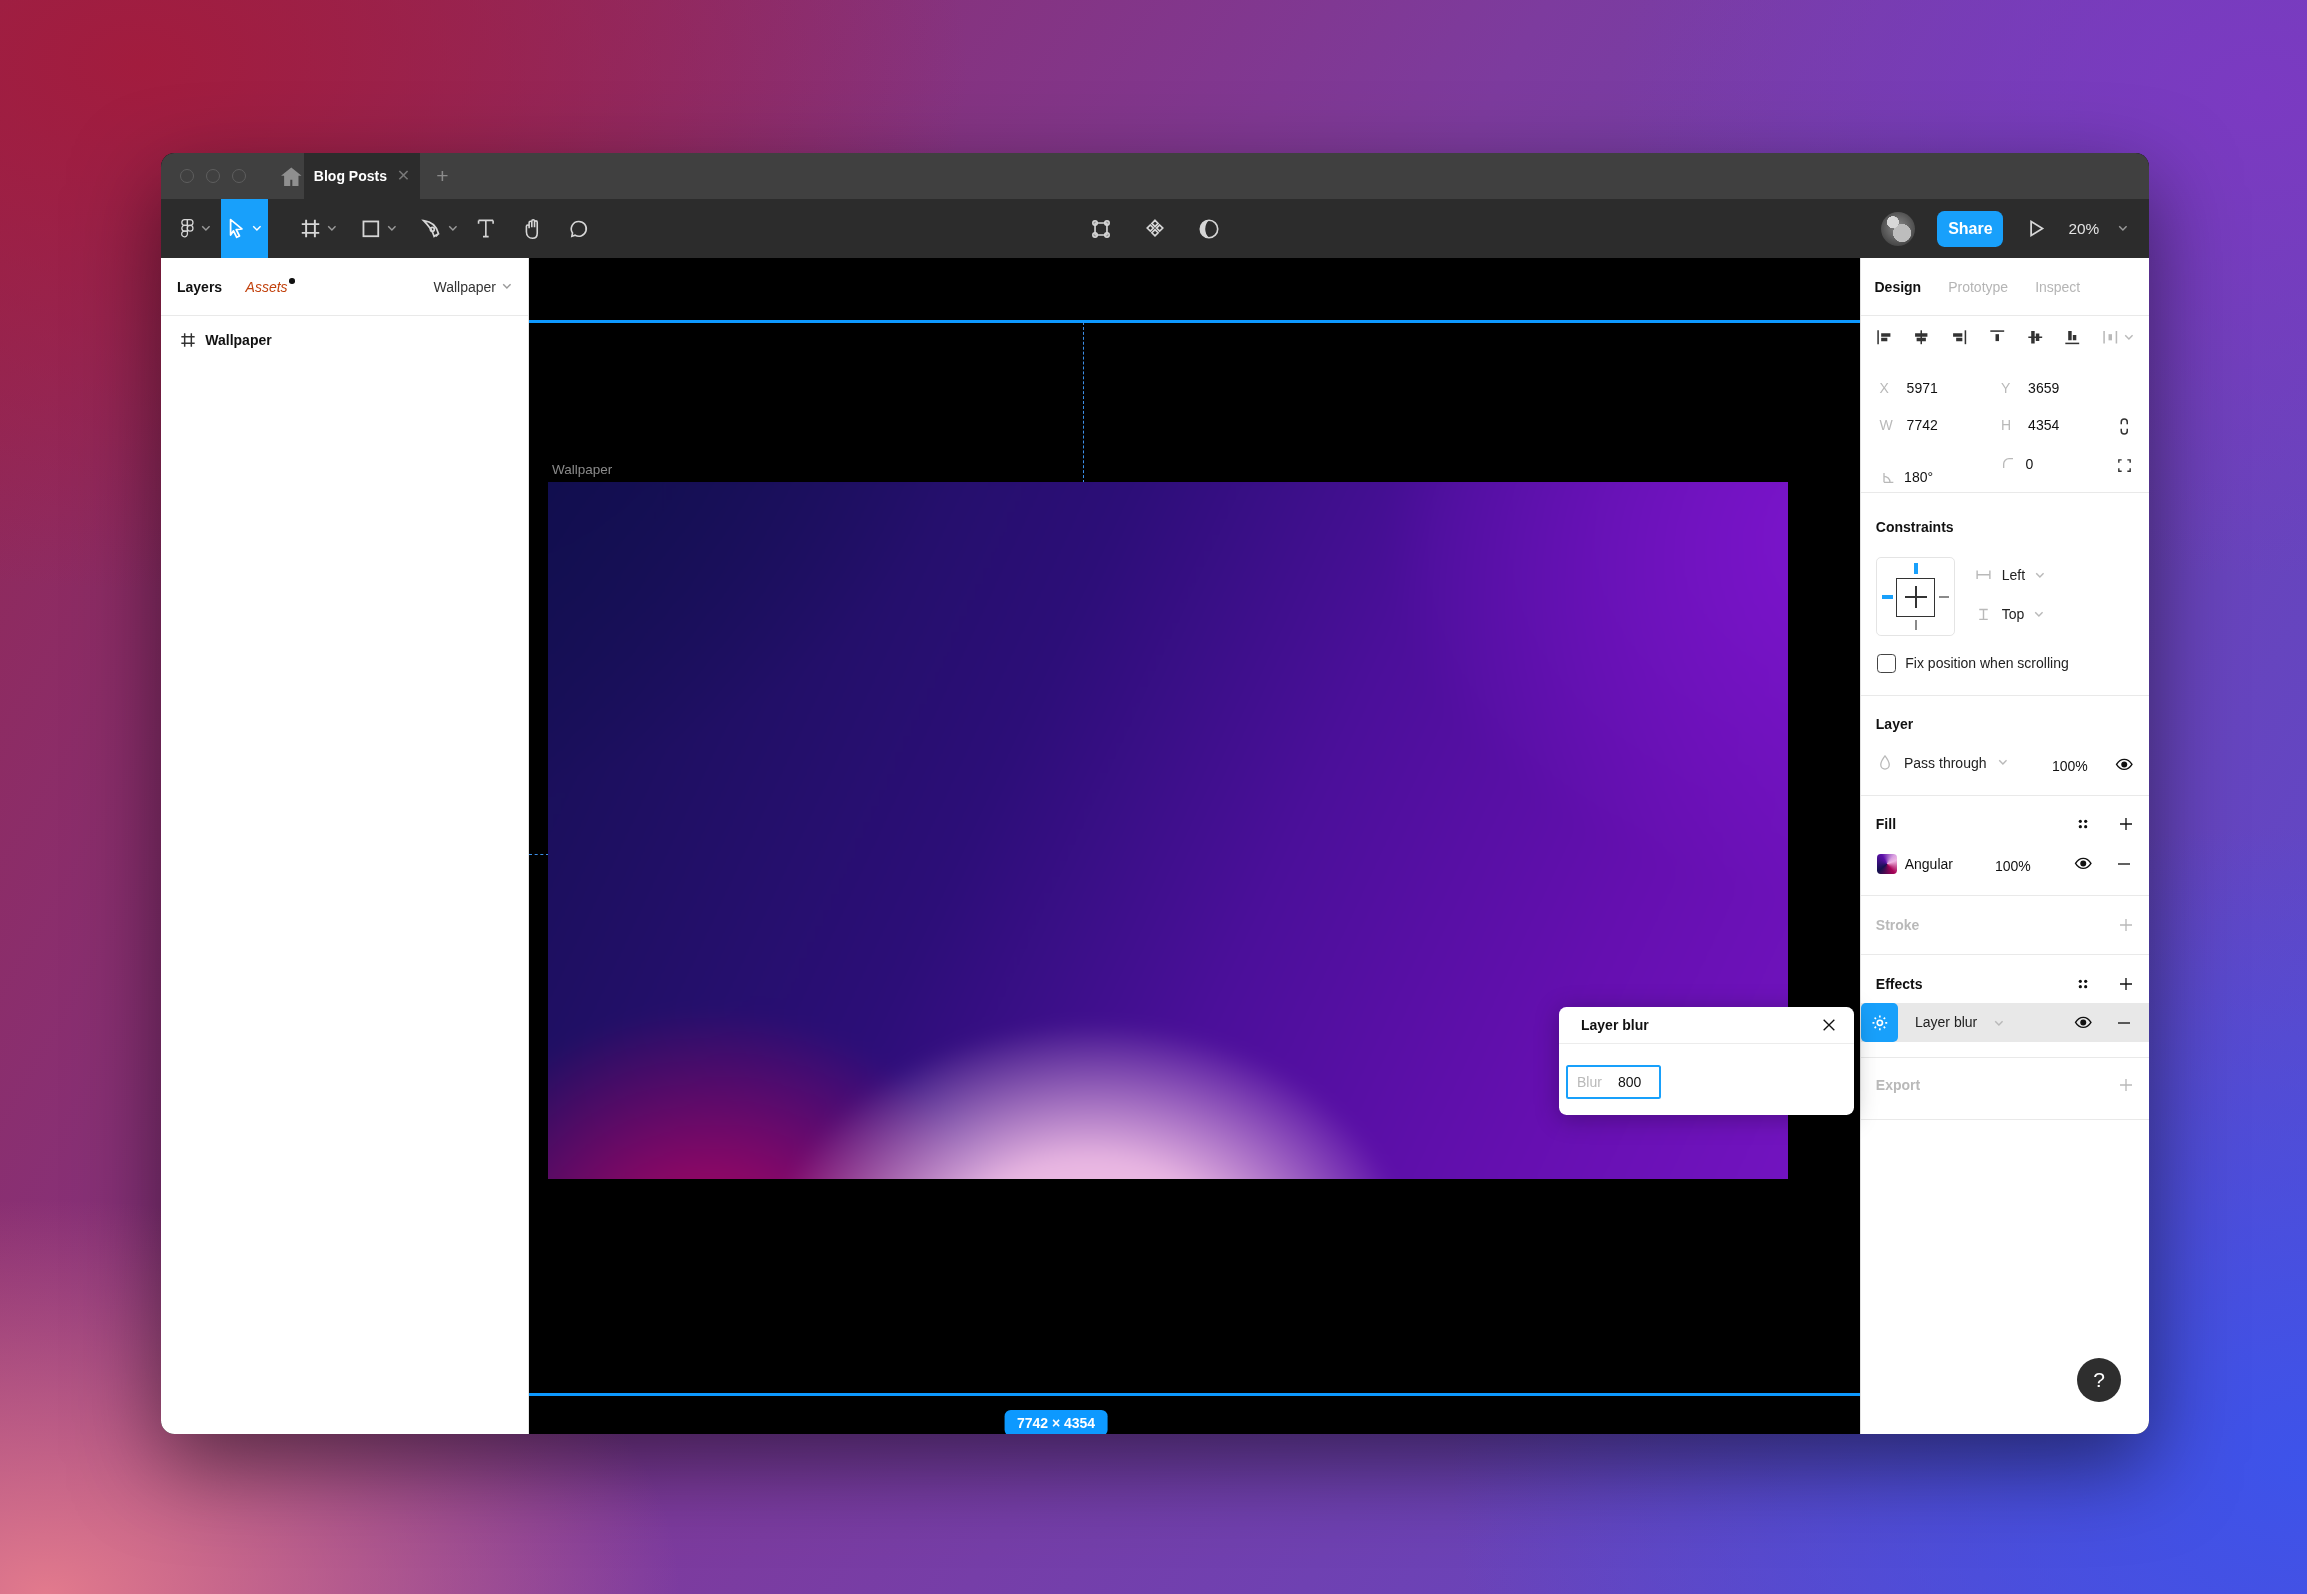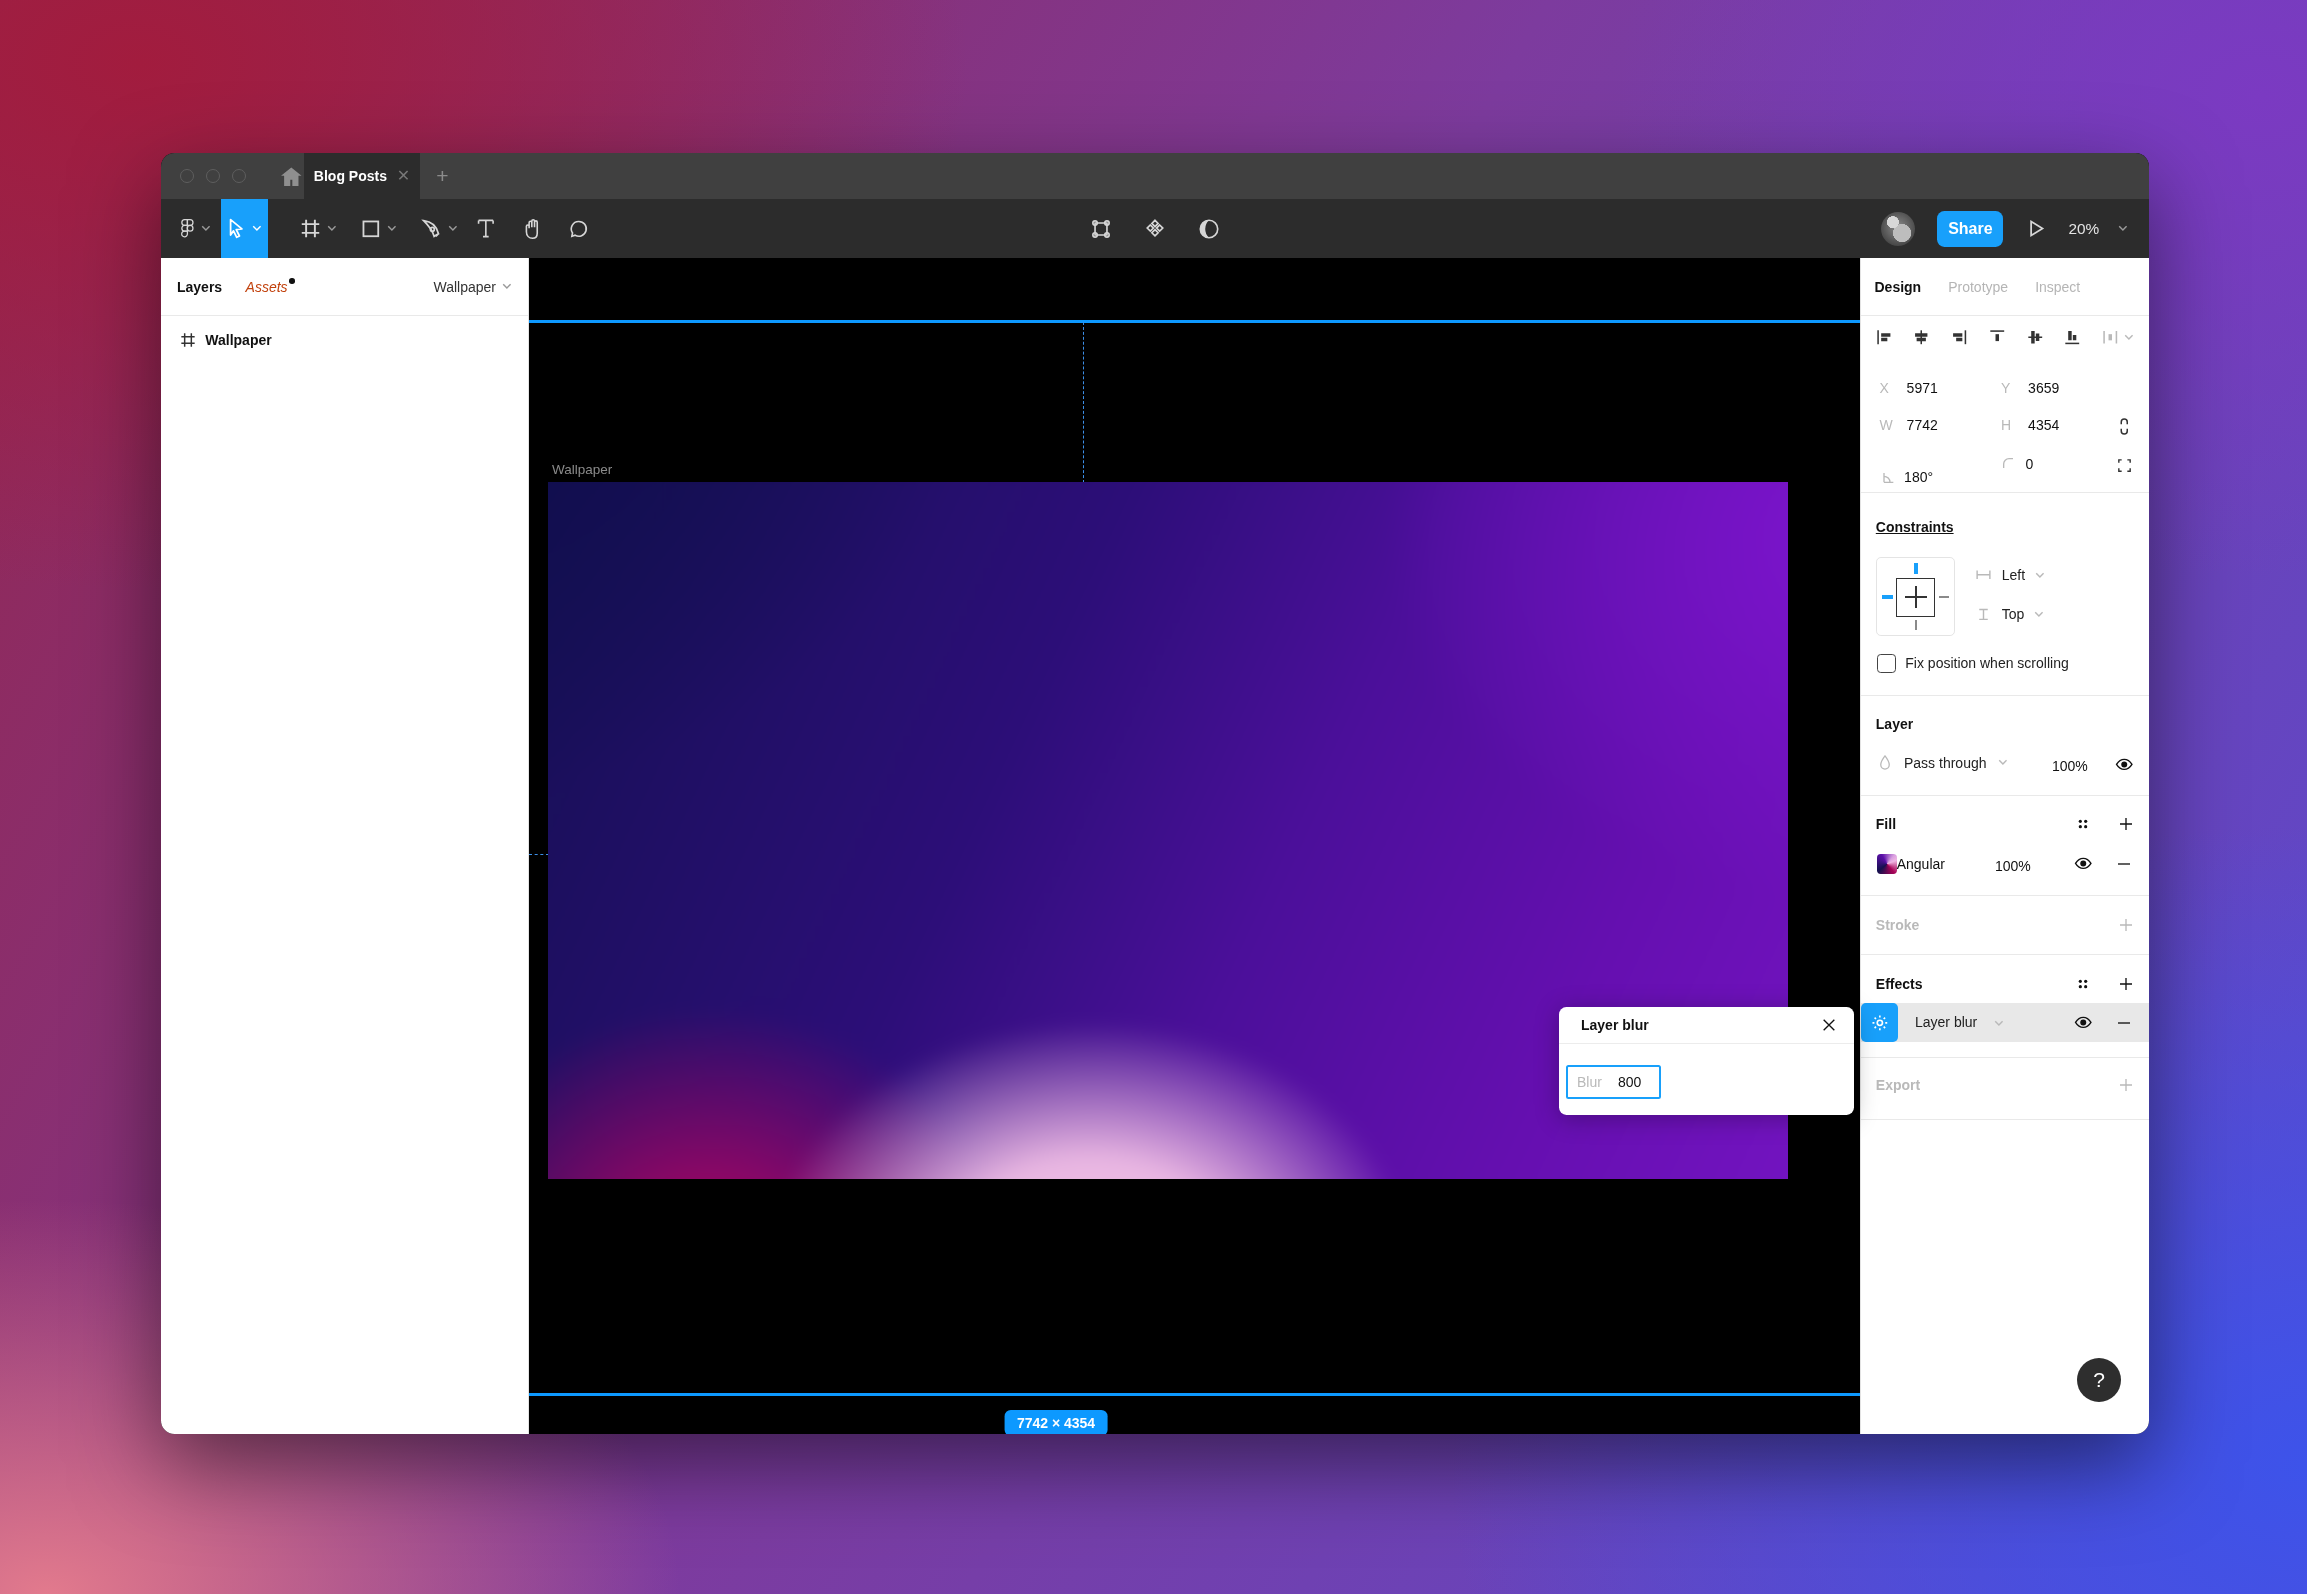--- a/index.html
+++ b/index.html
@@ -359,21 +359,21 @@
           <svg width="16" height="16" viewBox="0 0 24 24" fill="none" stroke="#b9b9b9" stroke-width="2">
               <path d="M4 18v-6A8 8 0 0112 4h6"></path>
             </svg>
           <span class="p-val">0</span>
         </div>
         <svg style="position:absolute; left:255px; top:199px;" width="17" height="17" viewBox="0 0 24 24" fill="none" stroke="#333" stroke-width="2">
           <path d="M4 8V4h4M16 4h4v4M20 16v4h-4M8 20H4v-4"></path>
         </svg>
         <div class="hline" style="top:234px;"></div>
 
-        <div class="sec-title" style="top:261px;text-decoration:underline;">Constraints</div>
+        <div class="sec-title" style="top:261px;">Constraints</div>
         <div class="c-widget">
           <div class="c-inner"></div>
           <div class="c-cross-v"></div>
             <div class="c-cross-h"></div>
           <div class="c-tick top"></div>
           <div class="c-tick left"></div>
           <div class="c-gray right"></div>
           <div class="c-gray bottom"></div>
         </div>
         <div class="c-drop" style="left:114px; top:309px;">
@@ -422,21 +422,21 @@
           <svg width="16" height="16" viewBox="0 0 24 24" fill="#111">
               <circle cx="8" cy="8" r="2.4"></circle>
               <circle cx="16" cy="8" r="2.4"></circle>
               <circle cx="8" cy="16" r="2.4"></circle>
               <circle cx="16" cy="16" r="2.4"></circle>
             </svg>
           <svg width="16" height="16" viewBox="0 0 24 24" stroke="#111" stroke-width="2">
               <path d="M12 3v18M3 12h18"></path>
             </svg>
         </div>
-        <div class="row-line" style="left:16px; top:596px; gap:0;">
+        <div class="row-line" style="left:16px; top:596px; gap:8px;">
           <span class="swatch"></span>
           <span style="font-size:14px;">Angular</span>
         </div>
         <span style="position:absolute; left:134px; top:600px; font-size:14px;">100%</span>
         <svg style="position:absolute; left:213px; top:598px;" width="18.5" height="14.8" viewBox="0 0 24 18" fill="none" stroke="#111" stroke-width="1.8">
             <path d="M2 9s4-6.5 10-6.5S22 9 22 9s-4 6.5-10 6.5S2 9 2 9z"></path>
             <circle cx="12" cy="9" r="3" fill="#111"></circle>
           </svg>
         <svg style="position:absolute; left:255px; top:598px;" width="16" height="16" viewBox="0 0 24 24" stroke="#111" stroke-width="2">
             <path d="M3 12h18"></path>

